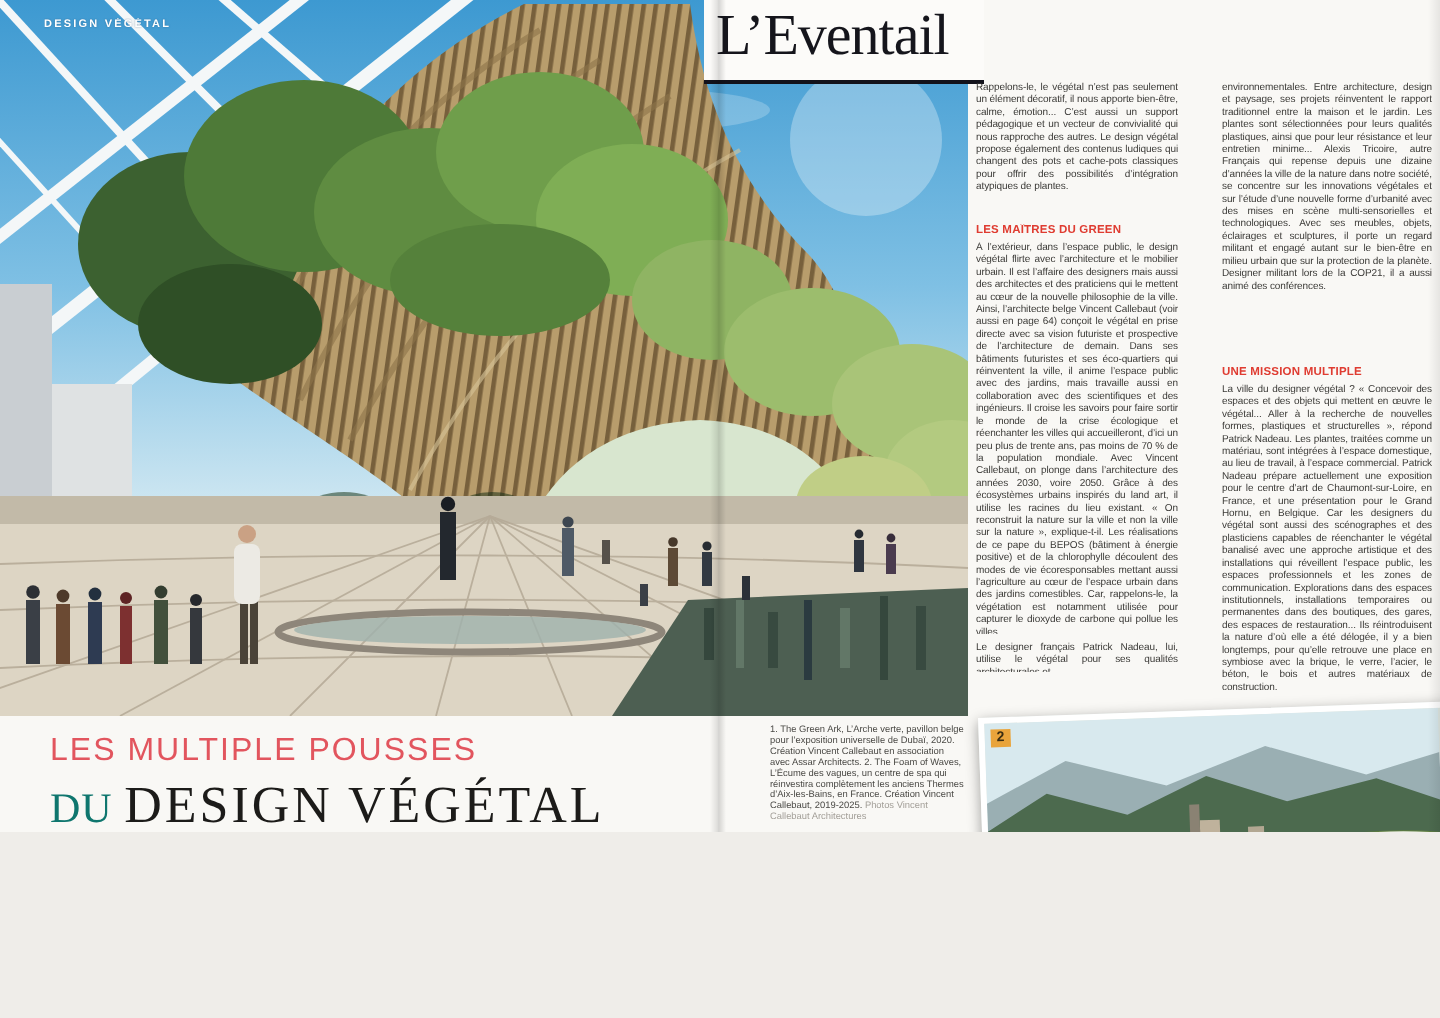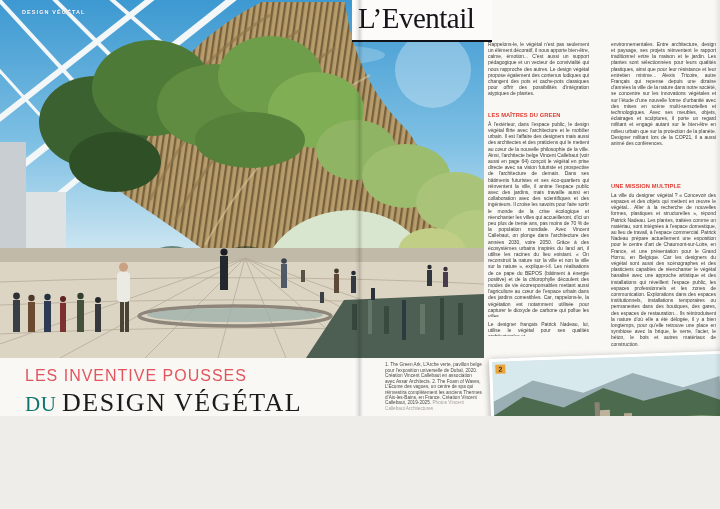--- a/index.html
+++ b/index.html
@@ -229,21 +229,21 @@
       <span>1. The Green Ark, L’Arche verte, pavillon belge pour l’exposition universelle de Dubaï, 2020. Création Vincent Callebaut en association avec Assar Architects. 2. The Foam of Waves, L’Écume des vagues, un centre de spa qui réinvestira complètement les anciens Thermes d’Aix-les-Bains, en France. Création Vincent Callebaut, 2019-2025. </span><span class="credit-t">Photos Vincent Callebaut Architectures</span>
     </div>
   </div>
 
   <div class="clip" style="left:383px;top:419px;width:99px;height:60px;">
     <div class="t intro-t">
       <span class="intro-lead">TOUT A COMMENCÉ</span><span> à la fin des années 1990 avec les murs végétaux de Patrick Blanc, un botaniste et chercheur au CNRS, qui a réintroduit le végétal de manière inattendue dans l’espace urbain. Inventeur du mur végétal, il a présenté ses premières créations en 1994 dans le cadre du Festival international des Jardins de Chaumont-sur-Loire.</span>
     </div>
   </div>
 
-  <div class="abs" id="title1">LES INVENTIVE POUSSES</div>
+  <div class="abs" id="title1">LES MULTIPLE POUSSES</div>
   <div class="abs" id="title2">
     <span class="du">DU </span><span class="main">DESIGN VÉGÉTAL</span>
   </div>
 
   <div class="clip" style="left:25px;top:456px;width:310px;height:20px;">
     <div class="t standfirst-t">NOUVEAU TERRITOIRE DU DESIGN, LE DESIGN VÉGÉTAL OFFRE UNE INTÉGRATION INVENTIVE DES PLANTES DANS TOUS NOS LIEUX DE VIE, PRIVÉS OU PUBLICS.</div>
   </div>
   <div class="clip" style="left:233px;top:466px;width:100px;height:9px;">
     <div class="t byline-t">PAR AGNÈS ZAMBONI</div>
   </div>

